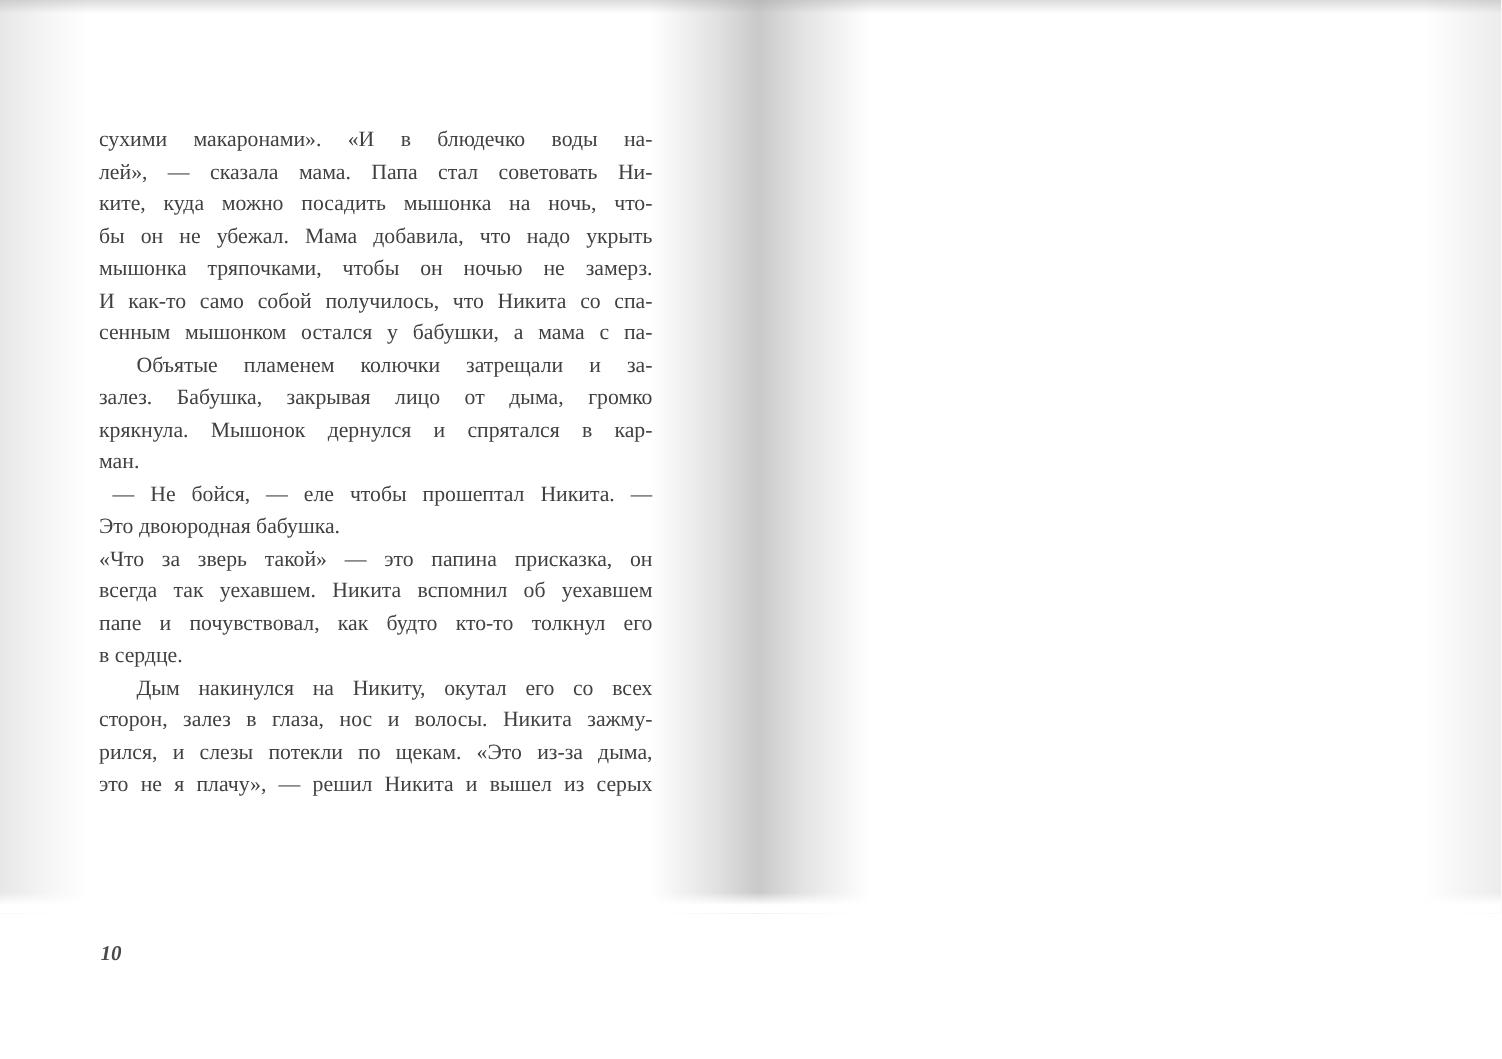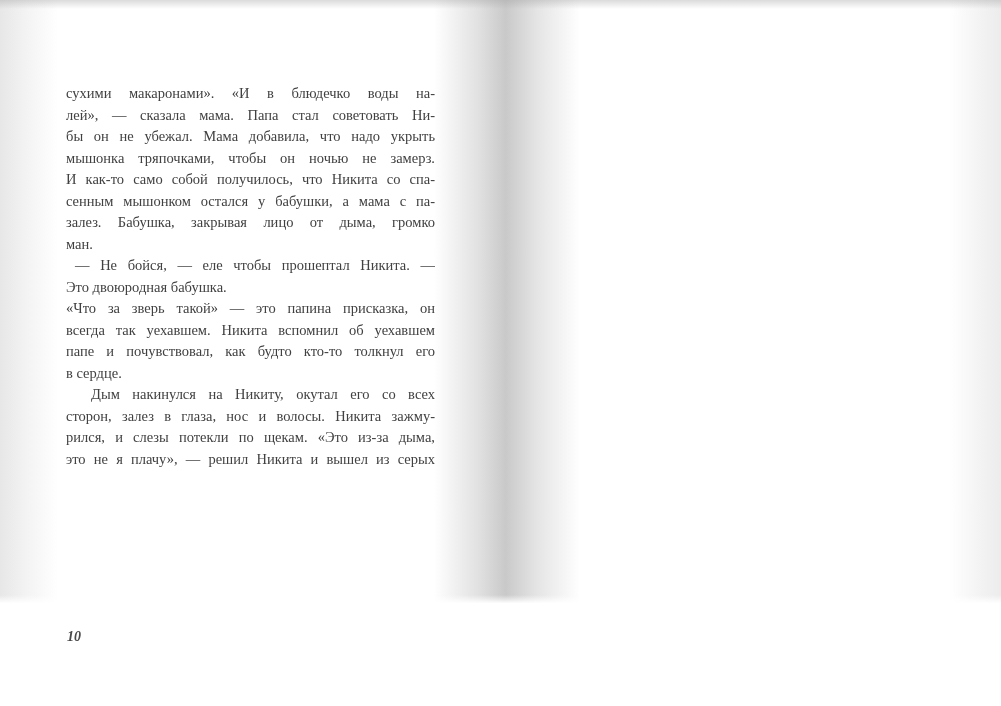--- a/index.html
+++ b/index.html
@@ -100,25 +100,28 @@
 <div class="spread">
 
   <div class="edge-left"></div>
   <div class="gutter"></div>
   <div class="edge-right"></div>
 
   <div class="page page-left">
     <div id="col-left" class="text-column">
         <div class="line">сухими макаронами». «И в блюдечко воды на-</div>
         <div class="line">лей», — сказала мама. Папа стал советовать Ни-</div>
+        <div class="line">ките, куда можно посадить мышонка на ночь, что-</div>
         <div class="line">бы он не убежал. Мама добавила, что надо укрыть</div>
         <div class="line">мышонка тряпочками, чтобы он ночью не замерз.</div>
         <div class="line">И как-то само собой получилось, что Никита со спа-</div>
         <div class="line">сенным мышонком остался у бабушки, а мама с па-</div>
+        <div class="line ind">Объятые пламенем колючки затрещали и за-</div>
         <div class="line">залез. Бабушка, закрывая лицо от дыма, громко</div>
+        <div class="line">крякнула. Мышонок дернулся и спрятался в кар-</div>
         <div class="line last">ман.</div>
         <div class="line ind-sm">— Не бойся, — еле чтобы прошептал Никита. —</div>
         <div class="line last">Это двоюродная бабушка.</div>
         <div class="line">«Что за зверь такой» — это папина присказка, он</div>
         <div class="line">всегда так уехавшем. Никита вспомнил об уехавшем</div>
         <div class="line">папе и почувствовал, как будто кто-то толкнул его</div>
         <div class="line last">в сердце.</div>
         <div class="line ind">Дым накинулся на Никиту, окутал его со всех</div>
         <div class="line">сторон, залез в глаза, нос и волосы. Никита зажму-</div>
         <div class="line">рился, и слезы потекли по щекам. «Это из-за дыма,</div>

